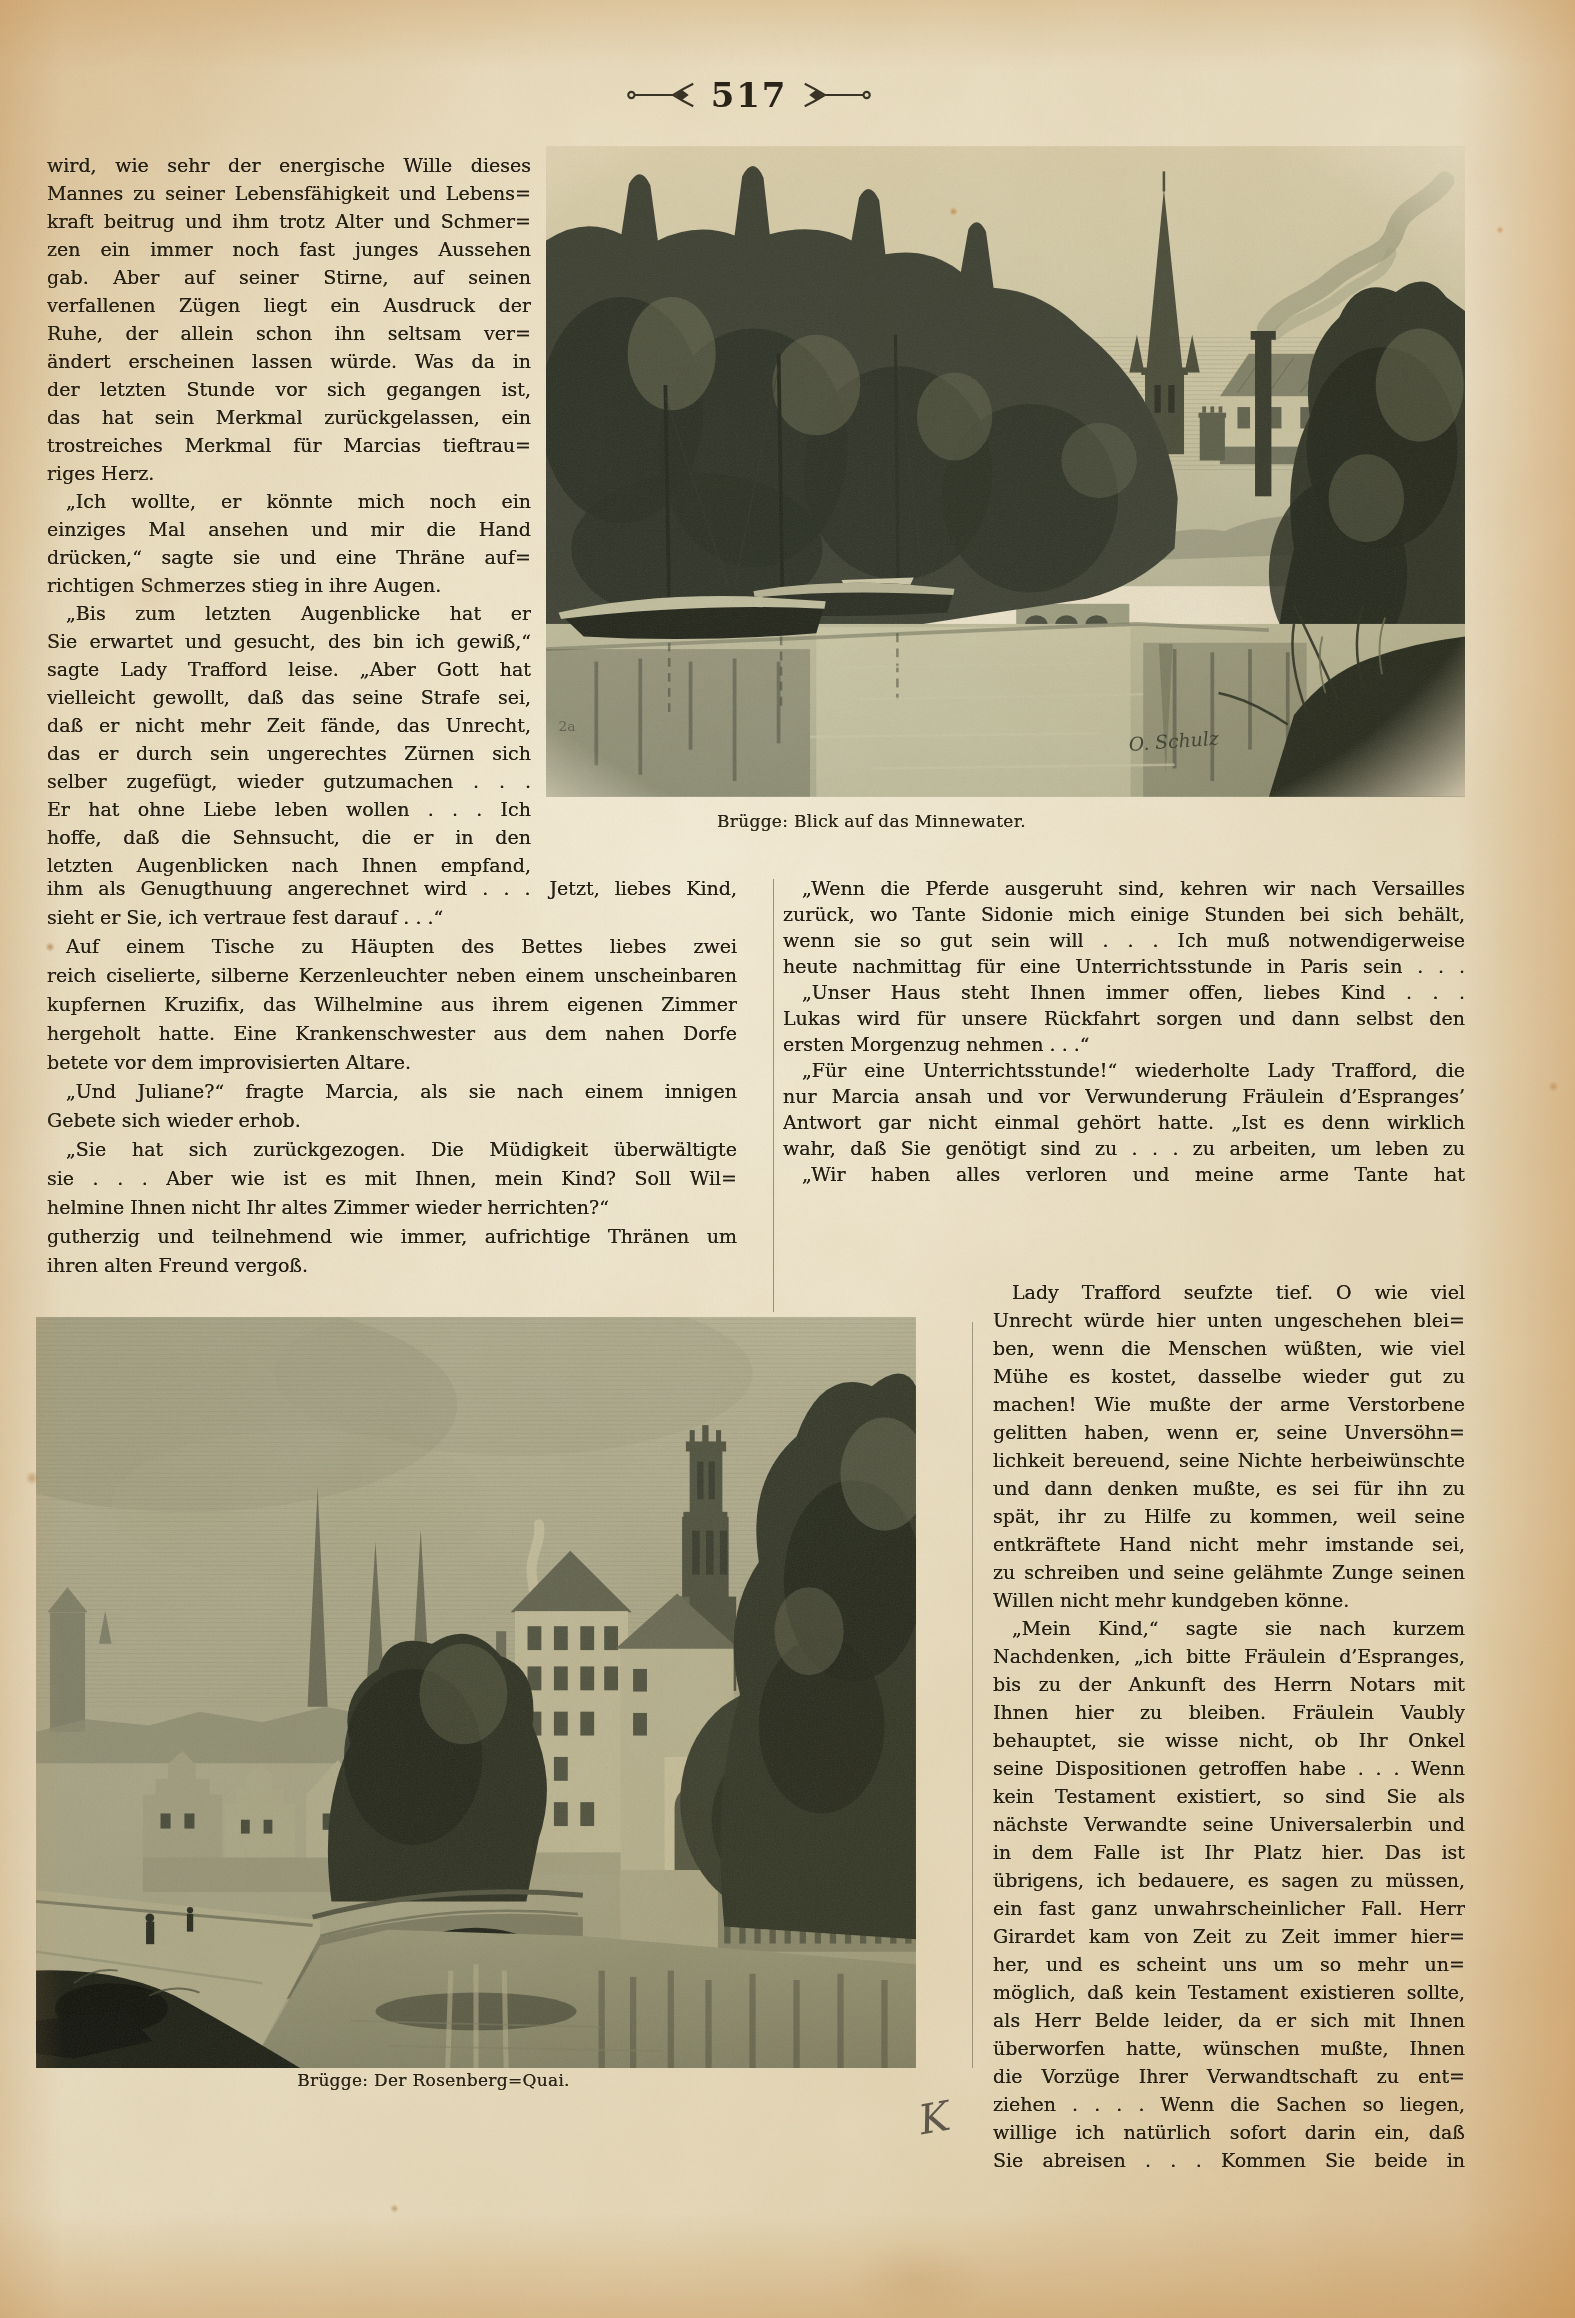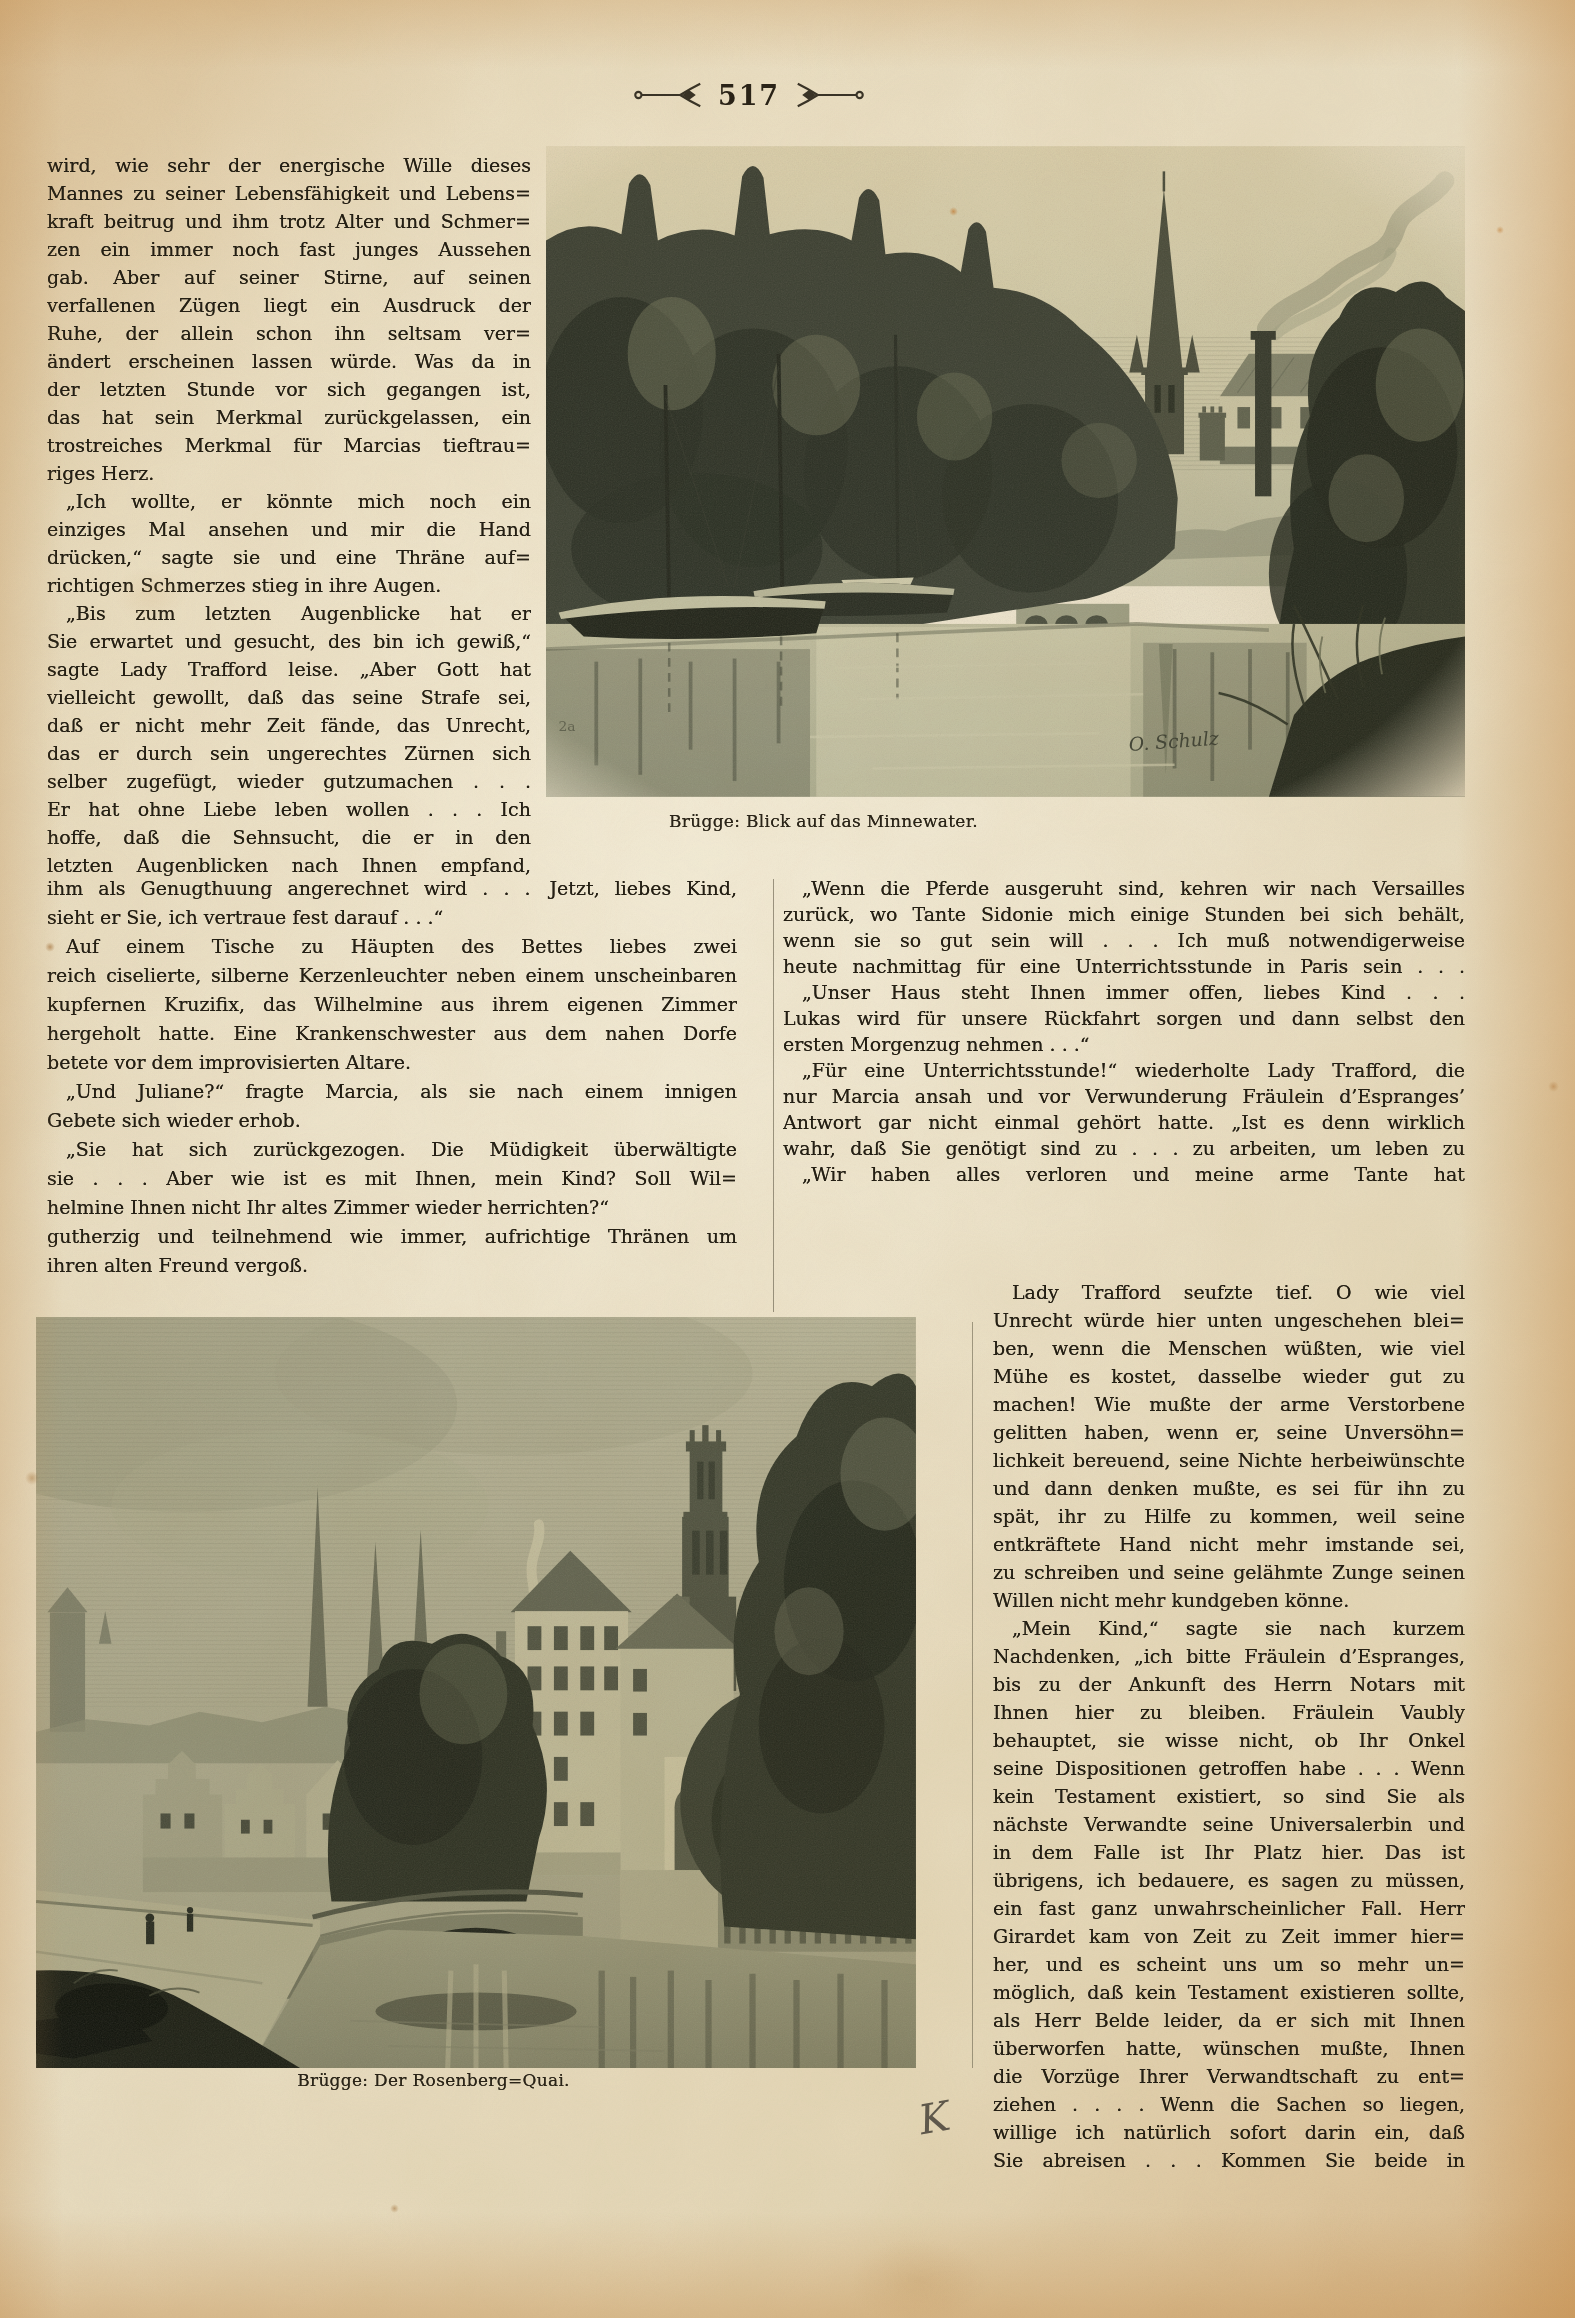--- a/index.html
+++ b/index.html
@@ -13,39 +13,39 @@
   }
   .edge{position:absolute; pointer-events:none;}
   #edgeR{top:0;right:0;width:119px;height:100%;background:linear-gradient(to right,rgba(198,140,74,0),rgba(198,140,74,0.45));}
   #edgeL{top:0;left:0;width:63px;height:100%;background:linear-gradient(to left,rgba(190,140,80,0),rgba(190,140,80,0.28));}
   #edgeT{top:0;left:0;width:100%;height:69px;background:linear-gradient(to top,rgba(200,150,88,0),rgba(200,150,88,0.30));}
   #edgeB{bottom:0;left:0;width:100%;height:107px;background:linear-gradient(to bottom,rgba(196,142,76,0),rgba(196,142,76,0.42));}
   .pagehead{
     position:absolute; top:73px; left:639px; width:220px; height:44px;
     display:flex; align-items:center; justify-content:center; gap:14px;
   }
-  .pagenum{font-size:27px; letter-spacing:1.9px; color:#2a2317; font-weight:bold;}
+  .pagenum{font-size:34px; letter-spacing:1.9px; color:#2a2317; font-weight:bold;}
   .orn{width:70px; height:28px; flex:0 0 auto;}
   .col{position:absolute; text-shadow:0 0 0.4px rgba(36,31,20,0.85);}
   .tline{text-align:justify; text-align-last:justify; overflow:hidden;}
   .tline.end{text-align-last:left;}
   .left-narrow{left:47px;  top:151px;  width:484px;  font-size:19px; line-height:28px;}
   .left-wide  {left:47px;  top:874px; width:690px; font-size:19px; line-height:29px;}
   .right-upper{left:783px;top:875px; width:682px; font-size:19px; line-height:26px;}
   .right-lower{left:993px;top:1278px; width:472px;  font-size:19px; line-height:28px;}
   .rule{position:absolute; width:1.3px; background:#564f3c;}
   .ruleA{left:773px; top:879px; height:433px; opacity:.55;}
   .ruleB{left:972px; top:1322px; height:746px; opacity:.5;}
   .fig{position:absolute;}
   .fig svg{mix-blend-mode:multiply; display:block;}
   .fig1{left:546px; top:146px; width:919px; height:651px;}
   .fig2{left:36px;  top:1317px; width:880px; height:751px;}
   .caption{position:absolute; text-align:center; font-size:17px; letter-spacing:0.3px;
            color:#2a2418; text-shadow:0 0 0.4px rgba(42,36,24,0.8);}
-  .cap1{left:660px; top:811px; width:327px;}
+  .cap1{left:708px; top:811px; width:327px;}
   .cap2{left:270px;  top:2070px; width:327px;}
   .monogram{position:absolute; left:919px; top:2094px; font-size:41px; font-style:italic;
             transform:rotate(-10deg); color:#34302a; opacity:.75;}
   .spot{position:absolute; border-radius:50%; pointer-events:none;}
   .texture{position:absolute; left:0; top:0; pointer-events:none; mix-blend-mode:multiply;}
 </style>
 </head>
 <body>
 
 <div class="page">

